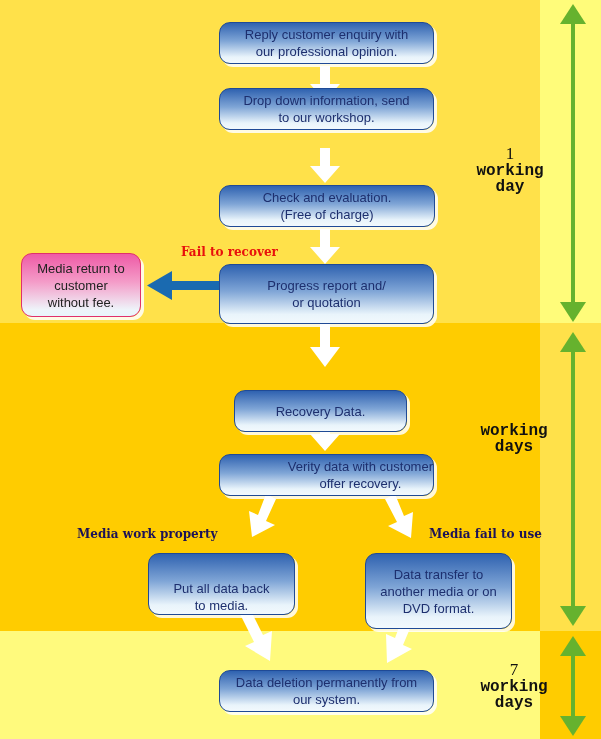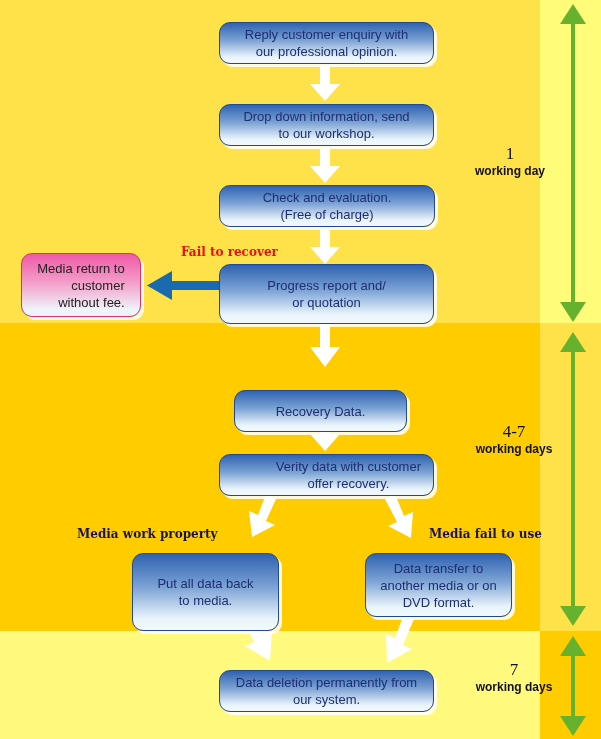--- a/index.html
+++ b/index.html
@@ -15,34 +15,34 @@
   #b2 .side { background:#FFE14A; }
   #b3 { top:631px; height:108px; }
   #b3 .main { background:#FFFA7D; }
   #b3 .side { background:#FFCC00; }
 
   .box {
     position:absolute; box-sizing:border-box;
     border:1px solid #1f4a96; border-radius:11px;
     background:linear-gradient(to bottom, #2f62b0 0%, #7fa5d6 45%, #e9f4fb 85%, #f2f9fd 100%);
     color:#1d2f6e; font-size:13px; line-height:17px; text-align:center;
-    display:flex; align-items:center; justify-content:center; padding:0 12px;
+    display:flex; align-items:center; justify-content:center; padding:0 0;
     box-shadow: 3px 3px 0 rgba(255,255,255,0.85);
   }
   .box span { white-space:pre-line; }
   .pink {
     border:1px solid #e0306b;
     background:linear-gradient(to bottom, #ee5aa6 0%, #f49cc8 45%, #eef4fa 90%, #e9f5fb 100%);
     color:#222; font-size:13px; line-height:17px;
   }
   .label { position:absolute; font-family:"DejaVu Serif", serif; font-weight:bold; font-size:12px; color:#1c1257; white-space:nowrap; }
   .red { color:#e8100c; }
   .dur { position:absolute; text-align:center; color:#111; }
   .dur .num { font-family:"Liberation Serif", serif; font-size:17px; line-height:18px; }
-  .dur .txt { font-family:Liberation Sans, sans-serif; font-weight:bold; font-size:12px; line-height:16px; }
+  .dur .txt { font-family:Liberation Mono, monospace; font-weight:bold; font-size:16px; line-height:16px; }
   svg.overlay { position:absolute; left:0; top:0; }
 </style>
 </head>
 <body>
 
 <div class="band" id="b1">
   <div class="main"></div>
   <div class="side"></div>
 </div>
 <div class="band" id="b2">
@@ -83,67 +83,66 @@
     <line x1="573" y1="652" x2="573" y2="720" stroke-width="4"></line>
     <path d="M560 656 l13 -20 l13 20 z" stroke="none"></path>
     <path d="M560 716 l13 20 l13 -20 z" stroke="none"></path>
   </g>
 </svg>
 
 <div class="box" style="left:219px;top:22px;width:215px;height:42px;">
   <span>Reply customer enquiry with
 our professional opinion.</span>
 </div>
-<div class="box" style="left:219px;top:104px;width:215px;height:42px;">
+<div class="box" style="left:219px;top:88px;width:215px;height:42px;">
   <span>Drop down information, send
 to our workshop.</span>
 </div>
 <div class="box" style="left:219px;top:185px;width:216px;height:42px;">
   <span>Check and evaluation.
 (Free of charge)</span>
 </div>
 <div class="box" style="left:219px;top:264px;width:215px;height:60px;">
   <span>Progress report and/
 or quotation</span>
 </div>
 <div class="box" style="left:234px;top:373px;width:173px;height:42px;margin-top:17px;">
   <span>Recovery Data.</span>
 </div>
 <div class="box" style="left:219px;top:454px;width:215px;height:42px;justify-content:flex-end;">
   <span>Verity data with customer
 offer recovery.</span>
 </div>
-<div class="box" style="left:132px;top:553px;width:147px;height:78px;">
+<div class="box" style="left:148px;top:553px;width:147px;height:62px;align-items:flex-end;">
   <span>Put all data back
 to media.</span>
 </div>
-<div class="box" style="left:365px;top:553px;width:147px;height:64px;">
+<div class="box" style="left:365px;top:553px;width:147px;height:76px;">
   <span>Data transfer to
 another media or on
 DVD format.</span>
 </div>
 <div class="box" style="left:219px;top:670px;width:215px;height:42px;">
   <span>Data deletion permanently from
 our system.</span>
 </div>
 
-<div class="box pink" style="left:21px;top:253px;width:120px;height:64px;text-align:right;">
+<div class="box pink" style="left:21px;top:253px;width:120px;height:64px;">
   <span>Media return to
 customer
 without fee.</span>
 </div>
 
 <div class="label red" style="left:153px;top:245px;margin-left:28px;">Fail to recover</div>
 <div class="label" style="left:77px;top:527px;">Media work property</div>
 <div class="label" style="left:429px;top:527px;">Media fail to use</div>
 
 <div class="dur" style="left:462px;top:145px;width:96px;">
   <div class="num">1</div>
   <div class="txt">working day</div>
 </div>
 <div class="dur" style="left:462px;top:423px;width:104px;">
-  <div class="num">4-7</div>
   <div class="txt">working days</div>
 </div>
 <div class="dur" style="left:462px;top:661px;width:104px;">
   <div class="num">7</div>
   <div class="txt">working days</div>
 </div>
 
 </body></html>

